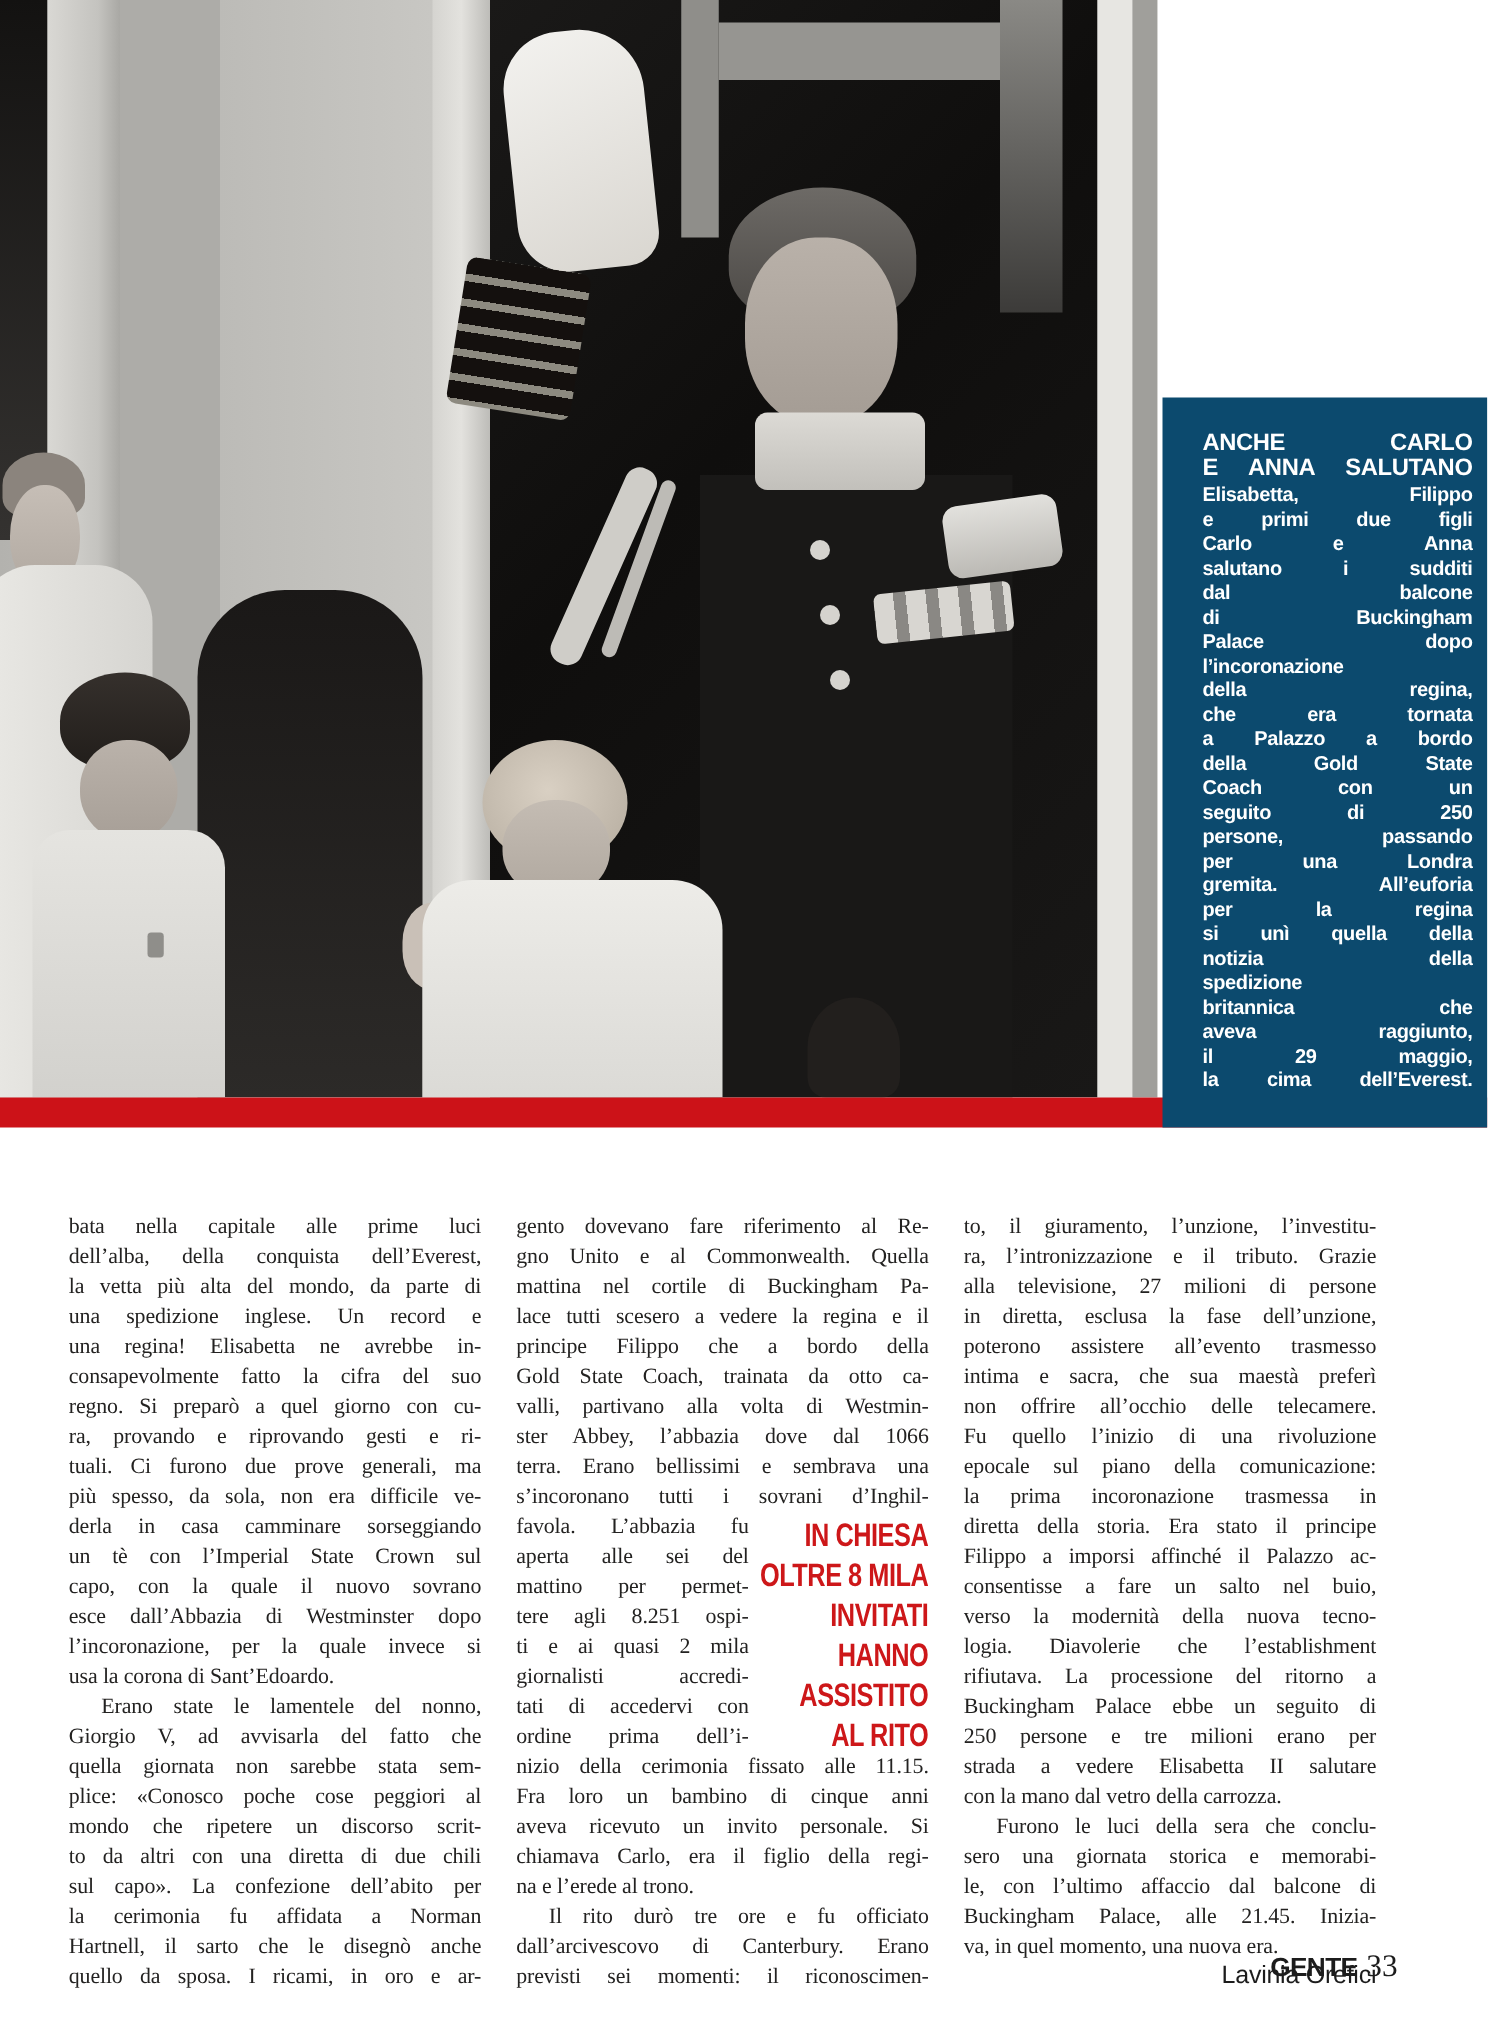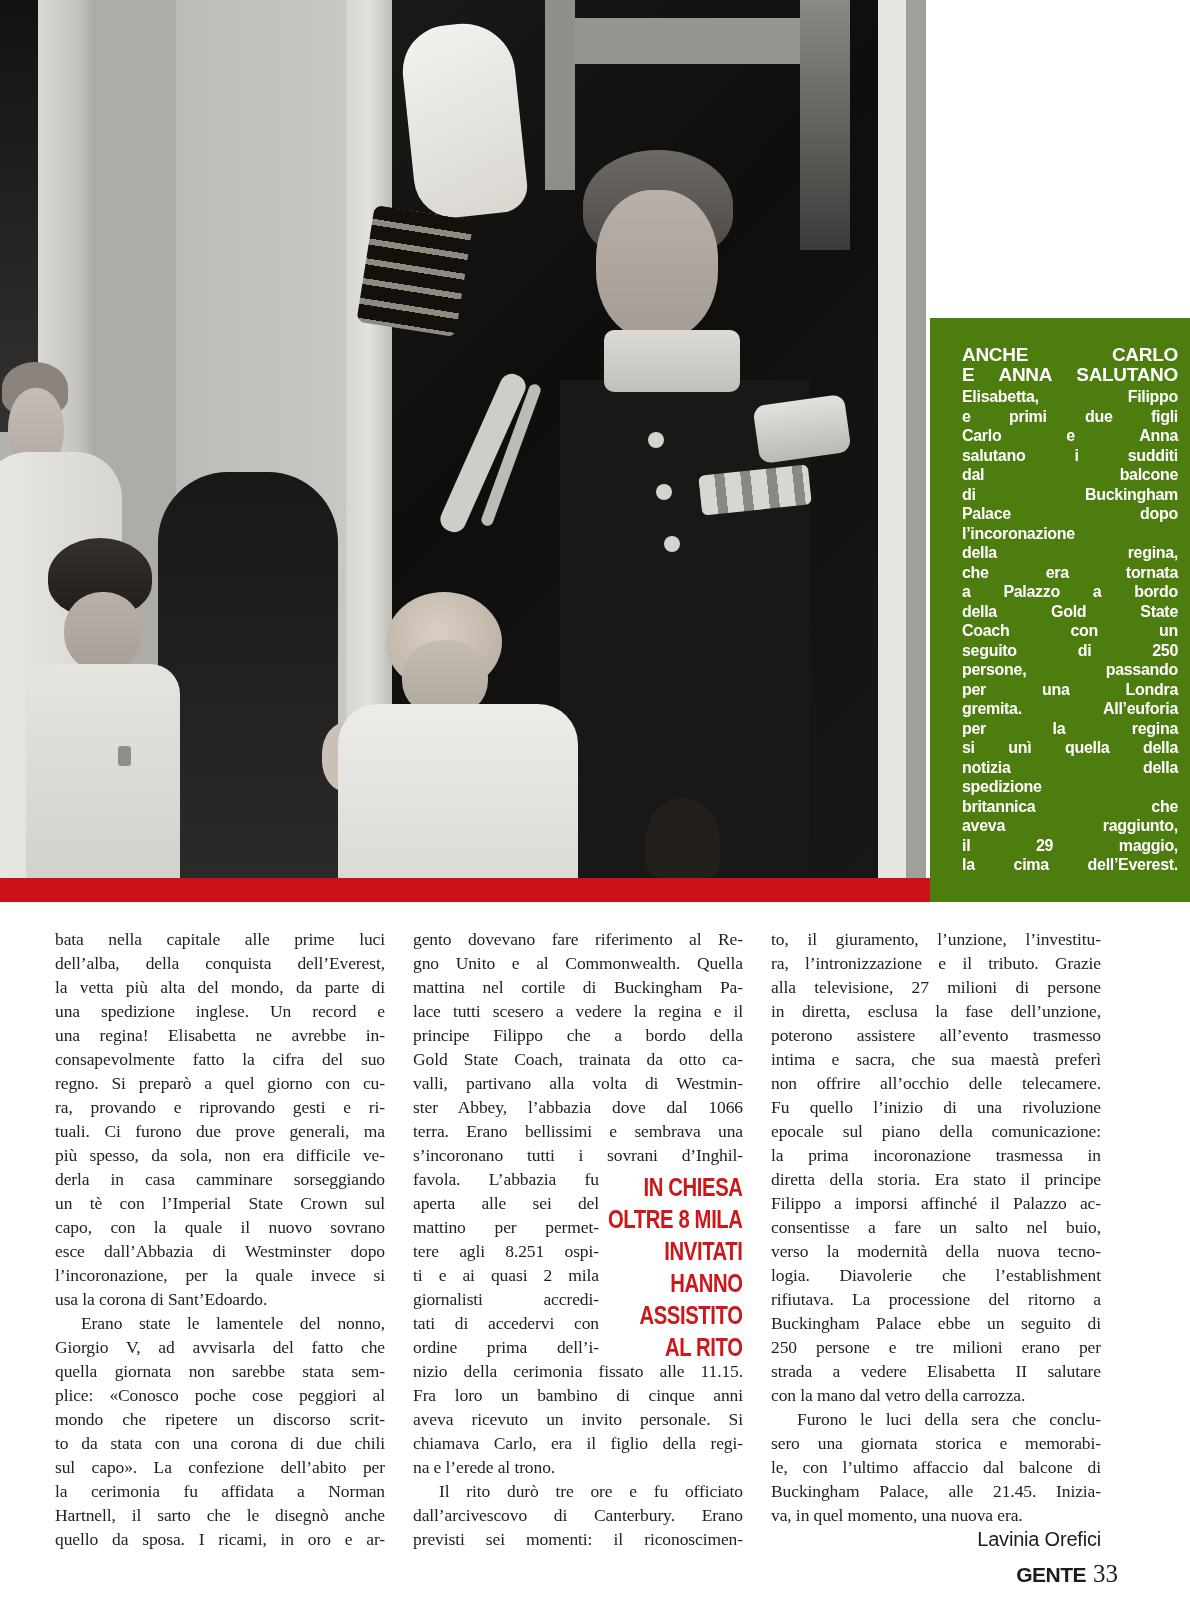--- a/index.html
+++ b/index.html
@@ -53,30 +53,30 @@
   .p-head2{left:646px;top:798px;width:74px;height:80px;background:#221f1d;border-radius:50% 50% 20% 20%;}
   .p-annahair{left:386px;top:592px;width:116px;height:100px;border-radius:50%;
               background:radial-gradient(circle at 45% 40%,#d9d0c3,#b4ab9e);}
   .p-annaface{left:402px;top:640px;width:86px;height:78px;background:linear-gradient(#c4bcb3,#b0a89f);border-radius:48%;}
   .p-annahand{left:322px;top:722px;width:54px;height:70px;background:#c9c0b7;border-radius:45%;}
   .p-annadress{left:338px;top:704px;width:240px;height:174px;background:linear-gradient(#edece8,#dbdad6);
                border-radius:40px 40px 0 0;}
 
   
   .red-band{position:absolute;left:0;top:878px;width:1190px;height:24px;background:#cc1218;}
-  .caption-box{position:absolute;left:930px;top:318px;width:260px;height:584px;background:#4d7c0f;
+  .caption-box{position:absolute;left:930px;top:318px;width:260px;height:584px;background:#0c4a6e;
                box-sizing:border-box;padding:27px 12px 0 32px;color:#ffffff;
                font-family:"Liberation Sans", sans-serif;font-weight:bold;}
   .caption-box .tline{white-space:nowrap;text-align:left;height:19.5px;line-height:19.5px;
                       font-size:16px;letter-spacing:-0.3px;overflow:visible;}
   .caption-kicker .tline{font-size:19px;height:20px;line-height:20px;}
   .caption-kicker{margin-bottom:2px;}
 
   
-  .article{position:absolute;left:55px;top:927px;width:1050px;display:flex;gap:28px;
+  .article{position:absolute;left:55px;top:968px;width:1050px;display:flex;gap:28px;
            color:#232221;}
   .col{width:330px;position:relative;}
   .tline{height:24px;line-height:24px;font-size:17.5px;letter-spacing:-0.1px;overflow:hidden;
          text-align:justify;text-align-last:justify;}
   .tline.ragged{text-align:left;text-align-last:left;}
   .tline.indent{text-indent:26px;}
   .narrow{width:186px;}
   .pullquote{position:absolute;right:0;top:244px;transform:scaleX(0.78);transform-origin:100% 0;
              font-family:"Liberation Sans", sans-serif;font-weight:800;color:#cd1719;}
   .pullquote .tline{height:32px;line-height:32px;font-size:26px;letter-spacing:-0.5px;
@@ -186,21 +186,21 @@
         <div class="tline">un tè con l’Imperial State Crown sul</div>
         <div class="tline">capo, con la quale il nuovo sovrano</div>
         <div class="tline">esce dall’Abbazia di Westminster dopo</div>
         <div class="tline">l’incoronazione, per la quale invece si</div>
         <div class="tline ragged">usa la corona di Sant’Edoardo.</div>
         <div class="tline indent">Erano state le lamentele del nonno,</div>
         <div class="tline">Giorgio V, ad avvisarla del fatto che</div>
         <div class="tline">quella giornata non sarebbe stata sem-</div>
         <div class="tline">plice: «Conosco poche cose peggiori al</div>
         <div class="tline">mondo che ripetere un discorso scrit-</div>
-        <div class="tline">to da stata con una corona di due chili</div>
+        <div class="tline">to da altri con una diretta di due chili</div>
         <div class="tline">sul capo». La confezione dell’abito per</div>
         <div class="tline">la cerimonia fu affidata a Norman</div>
         <div class="tline">Hartnell, il sarto che le disegnò anche</div>
         <div class="tline">quello da sposa. I ricami, in oro e ar-</div>
       </div>
     <div class="col">
       <div>
           <div class="tline">gento dovevano fare riferimento al Re-</div>
           <div class="tline">gno Unito e al Commonwealth. Quella</div>
           <div class="tline">mattina nel cortile di Buckingham Pa-</div>

